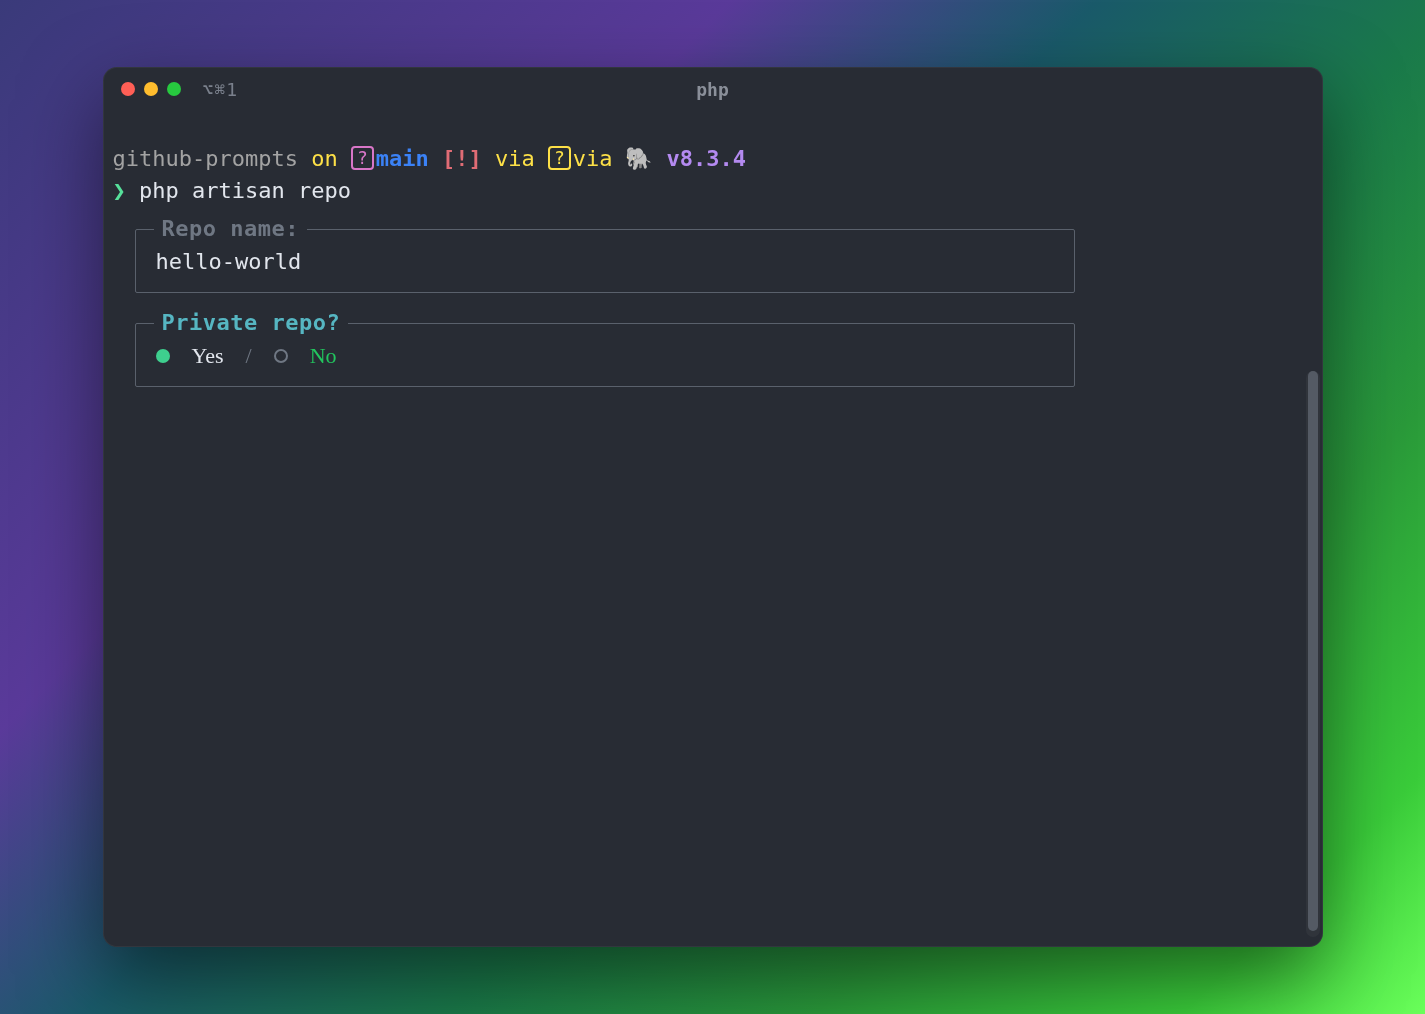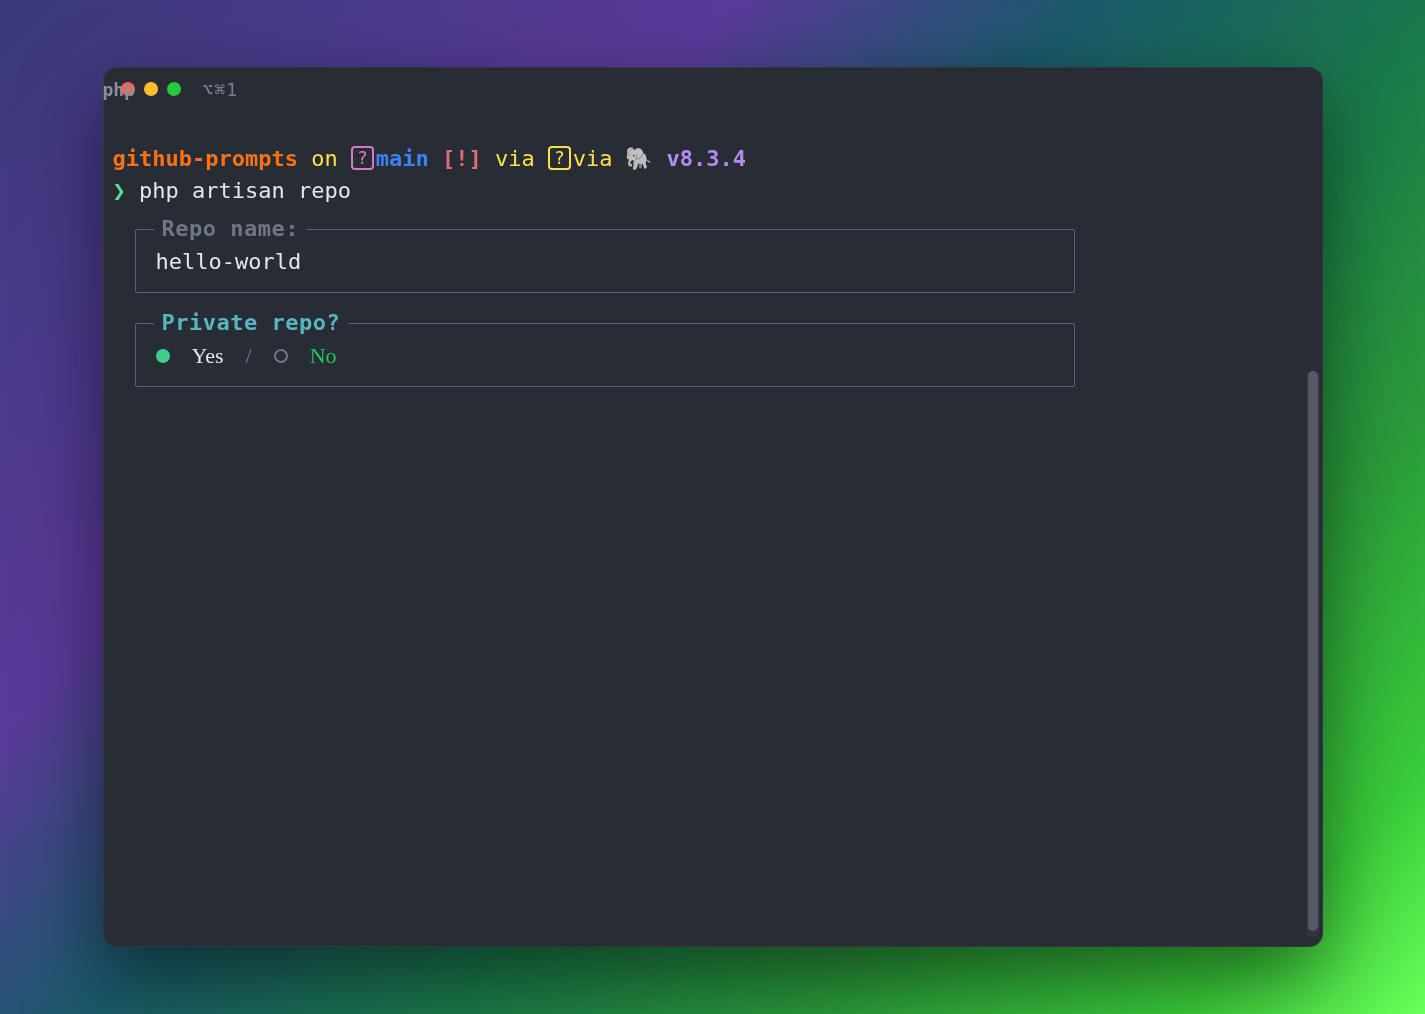--- a/index.html
+++ b/index.html
@@ -40,20 +40,21 @@
   }
   .traffic-lights { display: flex; gap: 9px; align-items: center; }
   .tl { width: 14px; height: 14px; border-radius: 50%; }
   .tl.red    { background: #ff5f56; }
   .tl.yellow { background: #ffbd2e; }
   .tl.green  { background: #27c93f; }
   .tab-label { margin-left: 22px; color: #7a808c; letter-spacing: 1px; font-weight: 500; }
   .title-center {
     position: absolute;
     left: 0; right: 0;
+    text-align: center;
     pointer-events: none;
     color: #8a8f99;
     font-weight: 600;
   }
 
   .term {
     flex: 1;
     padding: 32px 10px 10px 10px;
     font-size: 22px;
     line-height: 1.45;
@@ -75,21 +76,21 @@
     position: absolute;
     left: 2px; right: 2px;
     top: 0;
     height: 560px;
     background: #545a64;
     border-radius: 6px;
   }
 
   
   .prompt-line { white-space: pre; }
-  .c-cyan    { color: #f97316; font-weight: 700; }
+  .c-cyan    { color: #a3a3a3; font-weight: 400; }
   .c-dim     { color: #fde047; }
   .c-magenta { color: #3b82f6; font-weight: 700; }
   .c-box     { color: #d976c8; }
   .c-red     { color: #e06c75; font-weight: 700; }
   .c-purple  { color: #b48af0; font-weight: 700; }
   .c-arrow   { color: #56e09a; font-weight: 700; }
   .c-white   { color: #e2e6ed; }
 
   .box-glyph {
     display:inline-block;

